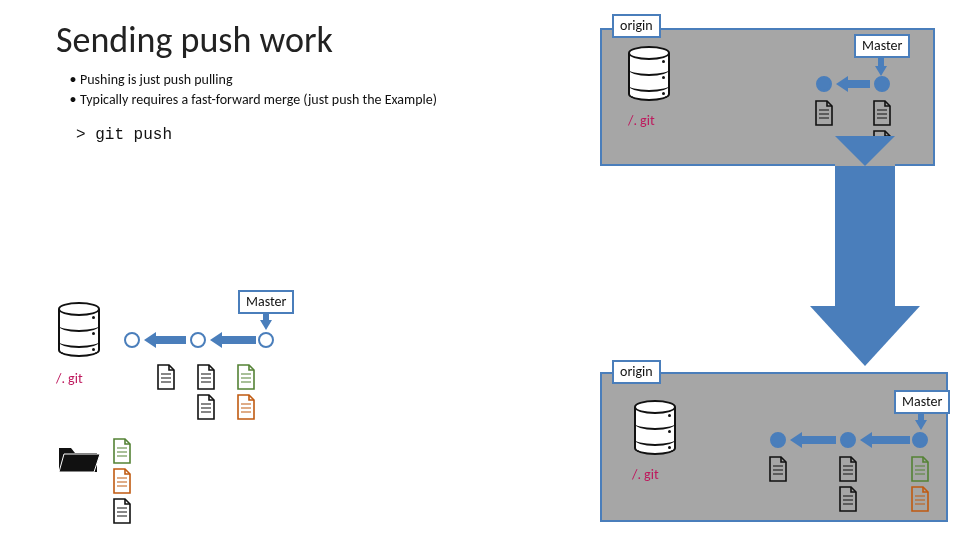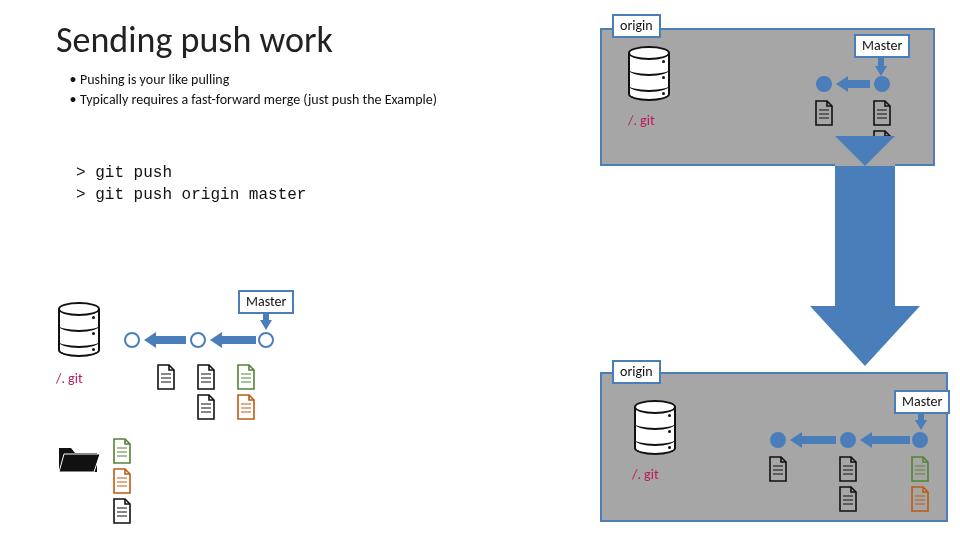--- a/index.html
+++ b/index.html
@@ -31,21 +31,20 @@
   .bullets .row { display: flex; align-items: flex-start; }
   .bullets .dot { width: 14px; text-align: center; }
   .code {
     position: absolute;
     left: 76px;
     top: 125px;
     font-family: Consolas, "Courier New", monospace;
     font-size: 16px;
     color: #111;
     line-height: 1.35;
-    margin-top: 38px;
   }
   .code div { white-space: pre; }
 
   .panel {
     position: absolute;
     background: #a6a6a6;
     border: 2px solid #4a7ebb;
   }
   .tag {
     position: absolute;
@@ -187,31 +186,30 @@
   .folder svg { width: 100%; height: 100%; display: block; }
 </style>
 </head>
 <body>
 
 <div class="title">Sending push work</div>
 
 <div class="bullets">
   <div class="row">
     <span class="dot">•</span>
-    <span>Pushing is your like pulling</span>
+    <span>Pushing is just push pulling</span>
   </div>
   <div class="row">
     <span class="dot">•</span>
     <span>Typically requires a fast-forward merge (just push the Example)</span>
   </div>
 </div>
 
 <div class="code">
   <div>&gt; git push</div>
-  <div>&gt; git push origin master</div>
 </div>
 
 <div class="panel" style="left:600px; top:28px; width:335px; height:138px;"></div>
 
 <div class="tag" style="left:612px; top:14px;"><span>origin</span></div>
 
 <div class="db" style="left:628px; top:46px;">
   <div class="body"></div>
   <div class="top"></div>
   <div class="line" style="top:16px;"></div>

